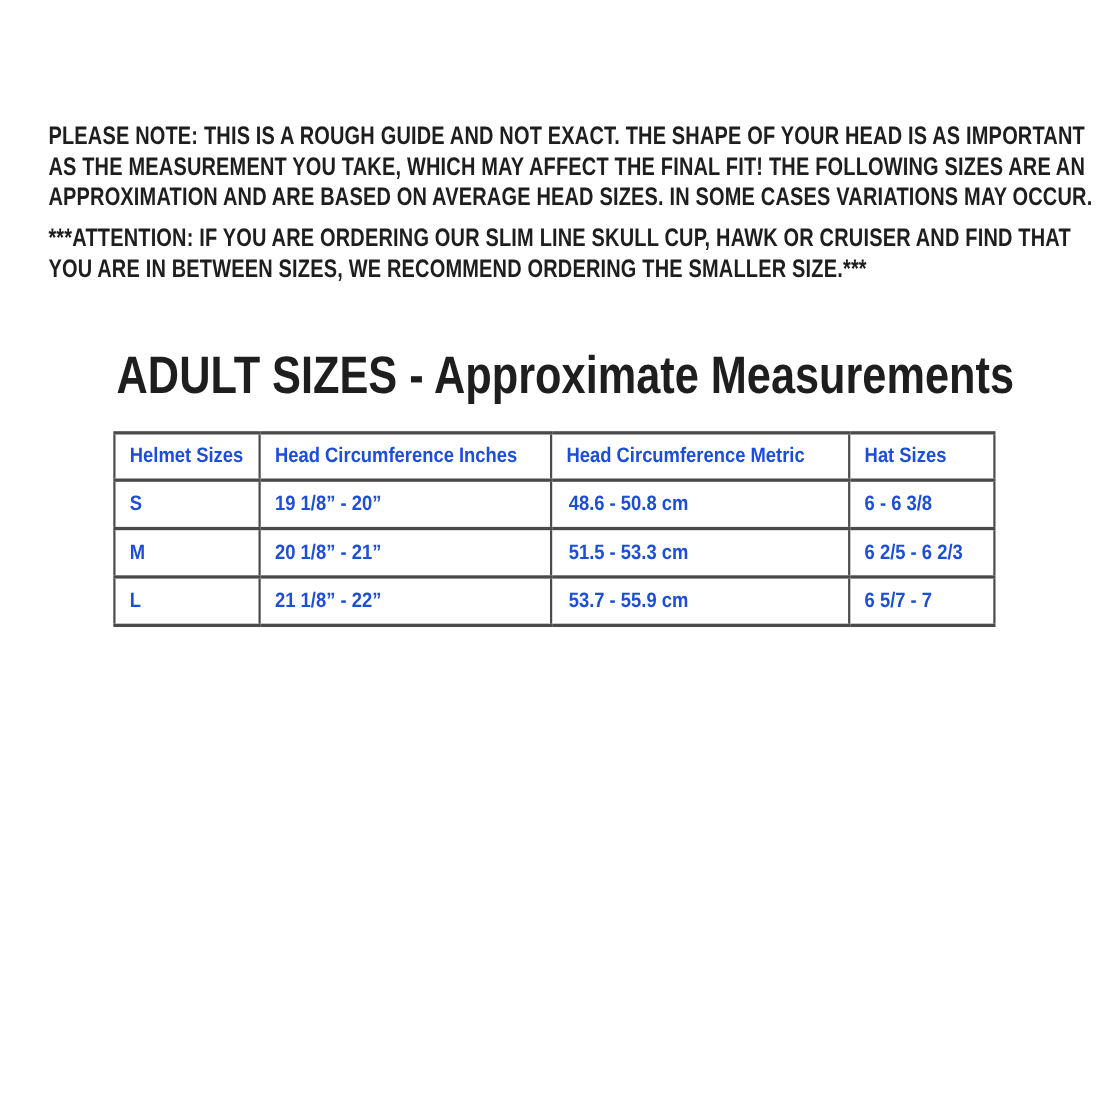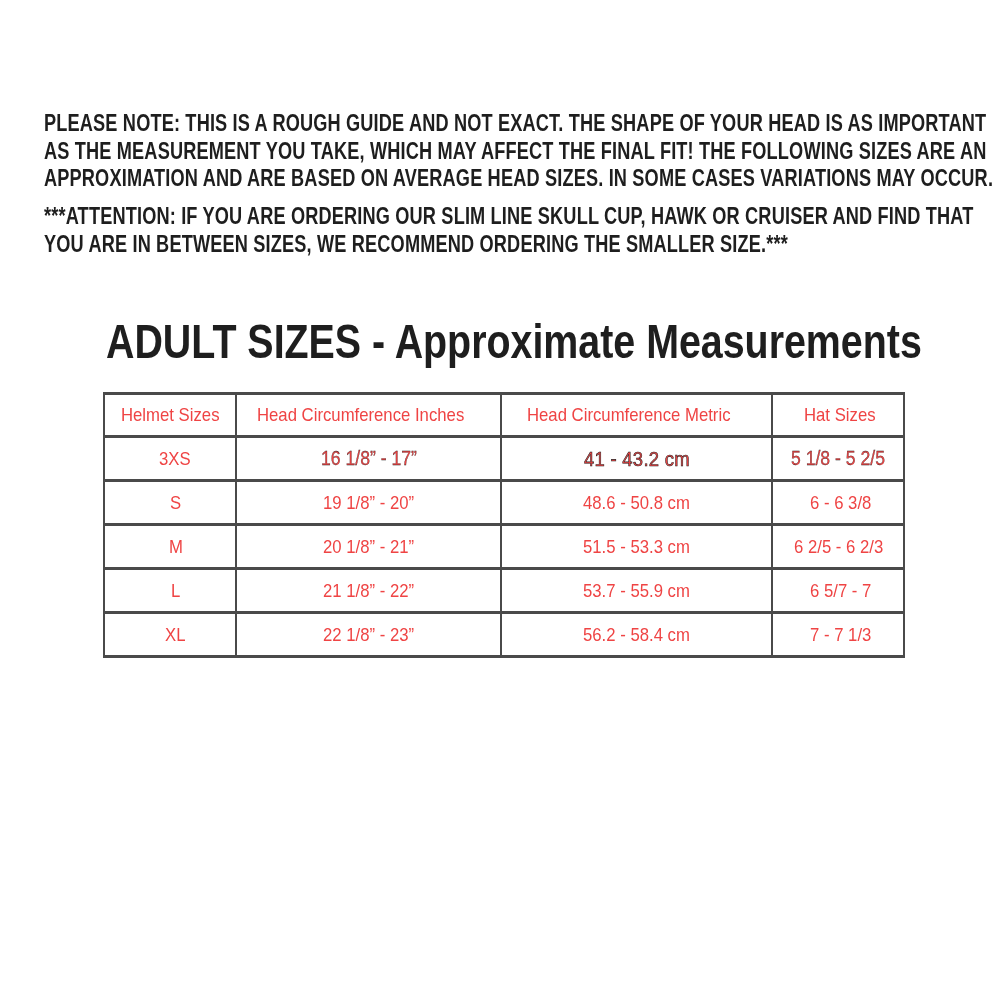--- a/index.html
+++ b/index.html
@@ -51,25 +51,25 @@
     width:800px;
     border-collapse:collapse;
     table-layout:fixed;
   }
   .size-table th,.size-table td{
     border:2px solid #4a4a4a;
     border-top-width:3px;
     border-bottom-width:3px;
     height:41px;
     padding:0 0 0 13px;
-    text-align:center;
+    text-align:left;
     vertical-align:middle;
-    font-weight:normal;
+    font-weight:bold;
     font-size:19px;
-    color:#ef4444;
+    color:#1d4ed8;
     background:#ffffff;
   }
   .size-table thead th{height:40px;}
   .size-table td:nth-child(3){padding-left:15px;}
 
   
   .c{
     display:inline-block;
     transform:scaleX(0.88);
     transform-origin:0 50%;
@@ -111,45 +111,33 @@
         <th>
           <span class="c">Head Circumference Metric</span>
         </th>
         <th>
           <span class="c">Hat Sizes</span>
         </th>
       </tr>
     </thead>
     <tbody>
         <tr>
-          <td><span class="c">3XS</span></td>
-          <td><span class="c emph">16 1/8” - 17”</span></td>
-          <td><span class="c emph-strong">41 - 43.2 cm</span></td>
-          <td><span class="c emph">5 1/8 - 5 2/5</span></td>
-        </tr>
-        <tr>
           <td><span class="c">S</span></td>
           <td><span class="c">19 1/8” - 20”</span></td>
           <td><span class="c">48.6 - 50.8 cm</span></td>
           <td><span class="c">6 - 6 3/8</span></td>
         </tr>
         <tr>
           <td><span class="c">M</span></td>
           <td><span class="c">20 1/8” - 21”</span></td>
           <td><span class="c">51.5 - 53.3 cm</span></td>
           <td><span class="c">6 2/5 - 6 2/3</span></td>
         </tr>
         <tr>
           <td><span class="c">L</span></td>
           <td><span class="c">21 1/8” - 22”</span></td>
           <td><span class="c">53.7 - 55.9 cm</span></td>
           <td><span class="c">6 5/7 - 7</span></td>
         </tr>
-        <tr>
-          <td><span class="c">XL</span></td>
-          <td><span class="c">22 1/8” - 23”</span></td>
-          <td><span class="c">56.2 - 58.4 cm</span></td>
-          <td><span class="c">7 - 7 1/3</span></td>
-        </tr>
       </tbody>
   </table>
 
 </div>
 
 </body></html>

